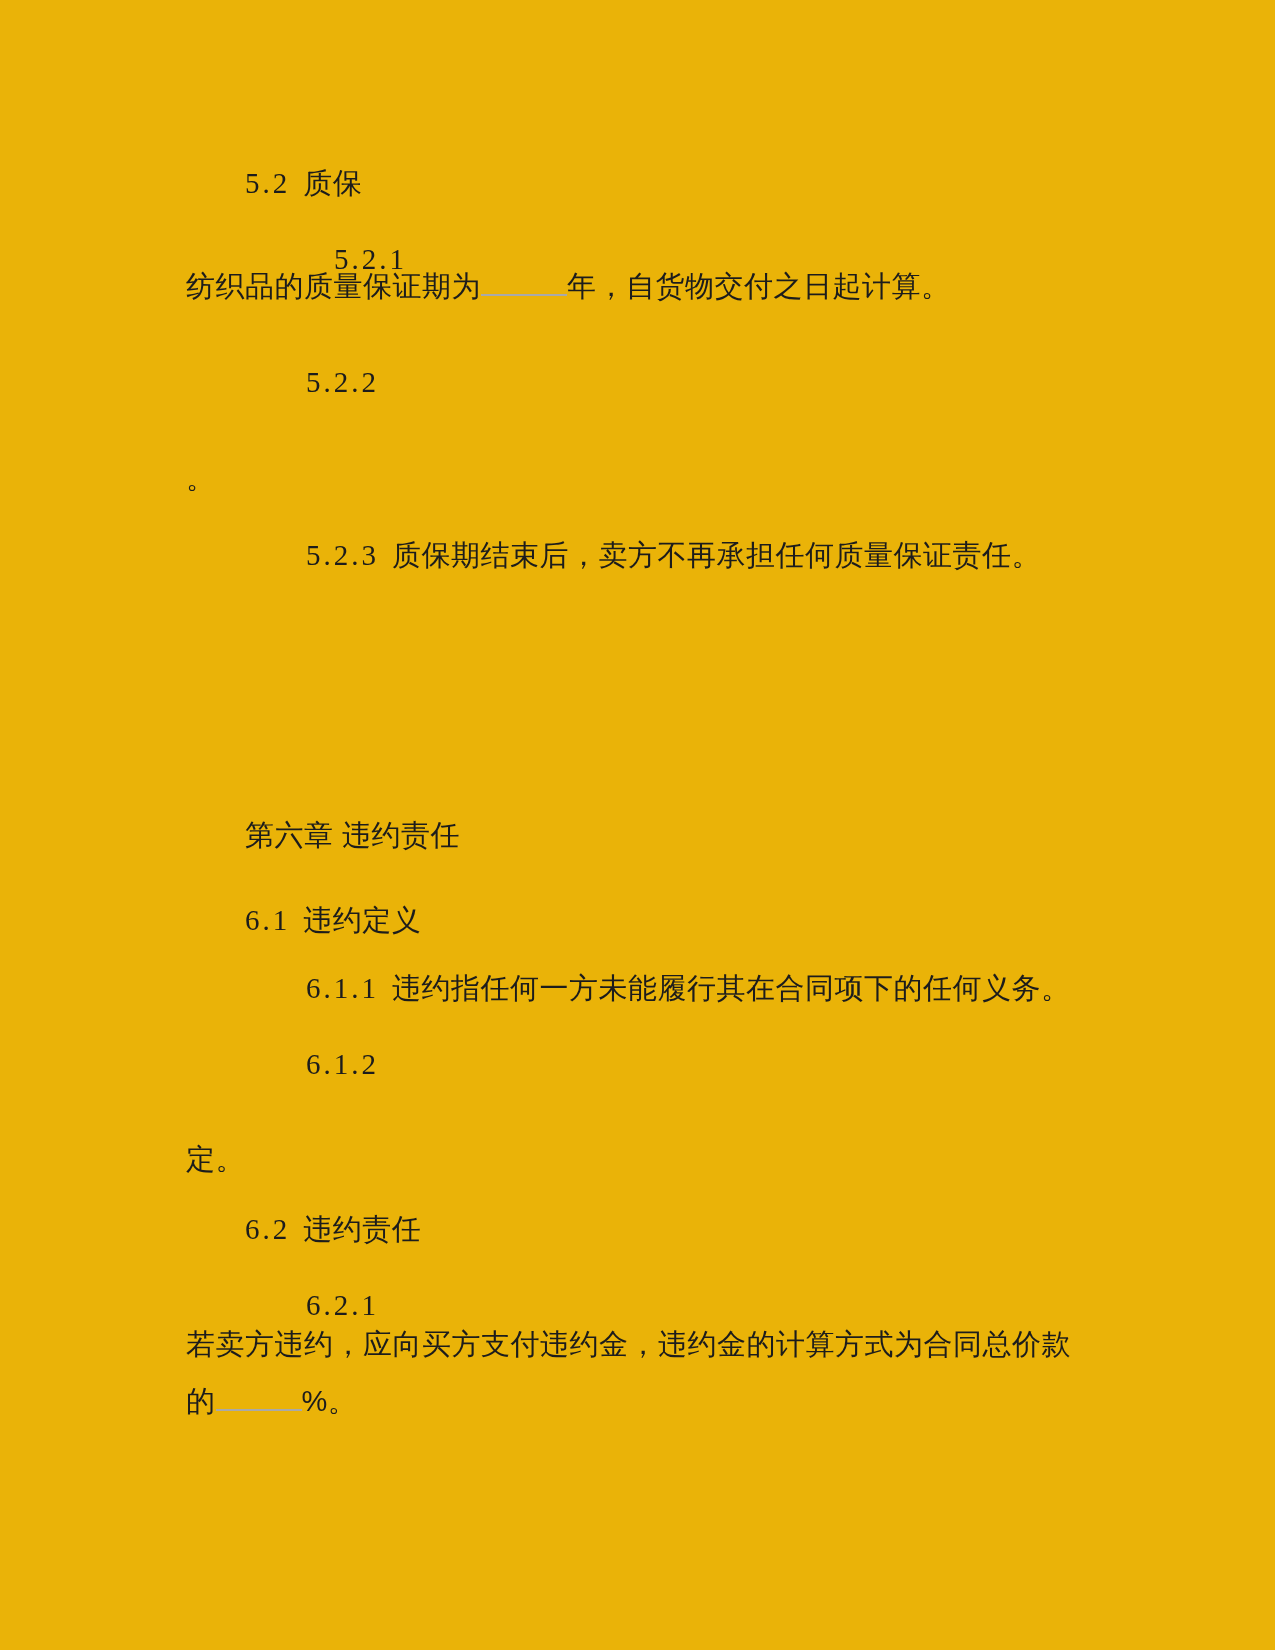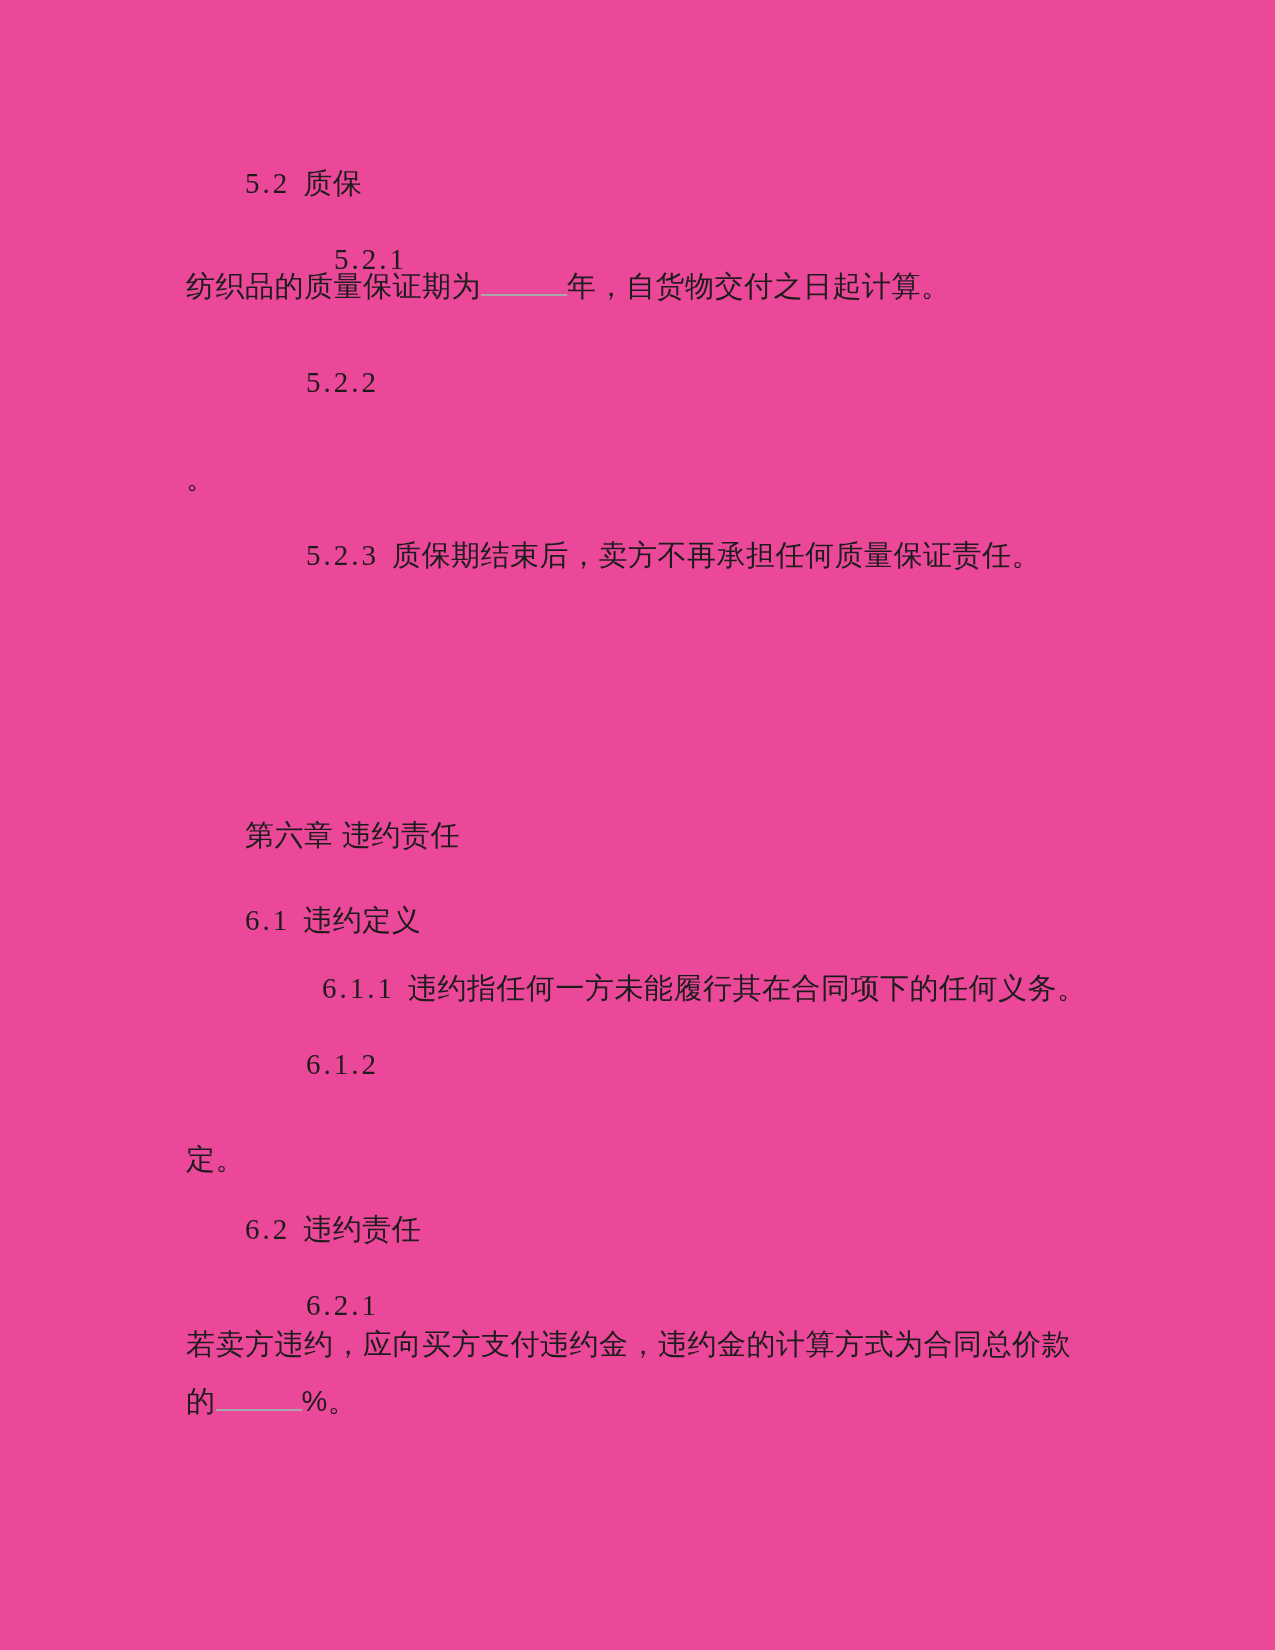--- a/index.html
+++ b/index.html
@@ -4,21 +4,21 @@
 <style>
   html, body {
     margin: 0;
     padding: 0;
     background: #ffffff;
   }
   .page {
     position: relative;
     width: 1275px;
     height: 1650px;
-    background: #ec4899;
+    background: #eab308;
     overflow: hidden;
     font-family: "Liberation Sans", sans-serif;
     color: #1c1c1c;
   }
   .line {
     position: absolute;
     font-size: 29px;
     line-height: 34px;
     white-space: nowrap;
     letter-spacing: 0.5px;
@@ -67,21 +67,21 @@
   </div>
 
   <div class="line" style="left:245px; top:818px;">
     <span>第六章 违约责任</span>
   </div>
 
   <div class="line" style="left:245px; top:903px;">
     <span class="num">6.1</span><span>违约定义</span>
   </div>
 
-  <div class="line" style="left:306px; top:971px;margin-left:16px;">
+  <div class="line" style="left:306px; top:971px;">
     <span class="num">6.1.1</span><span>违约指任何一方未能履行其在合同项下的任何义务。</span>
   </div>
 
   <div class="line" style="left:306px; top:1047px;">
     <span class="num solo">6.1.2</span>
   </div>
   <div class="line" style="left:186px; top:1142px;">
     <span>定。</span>
   </div>
 

